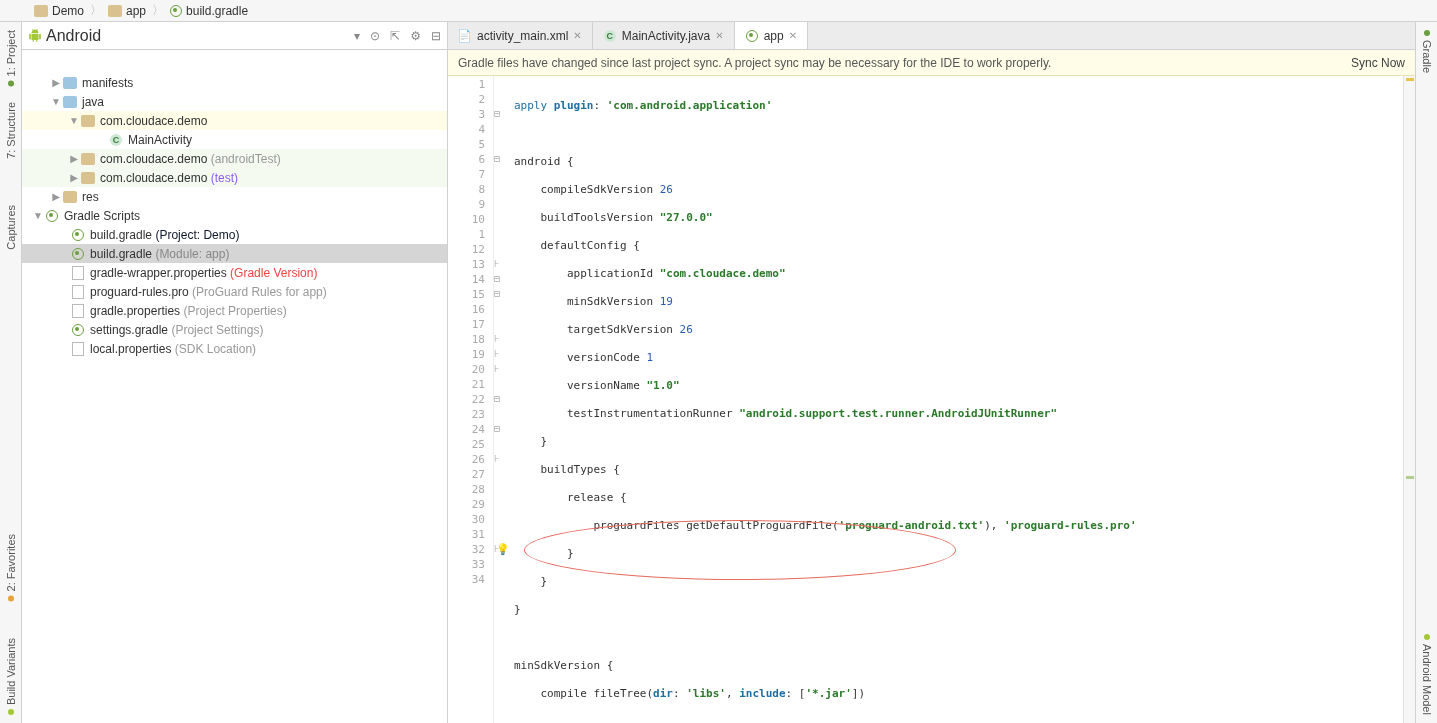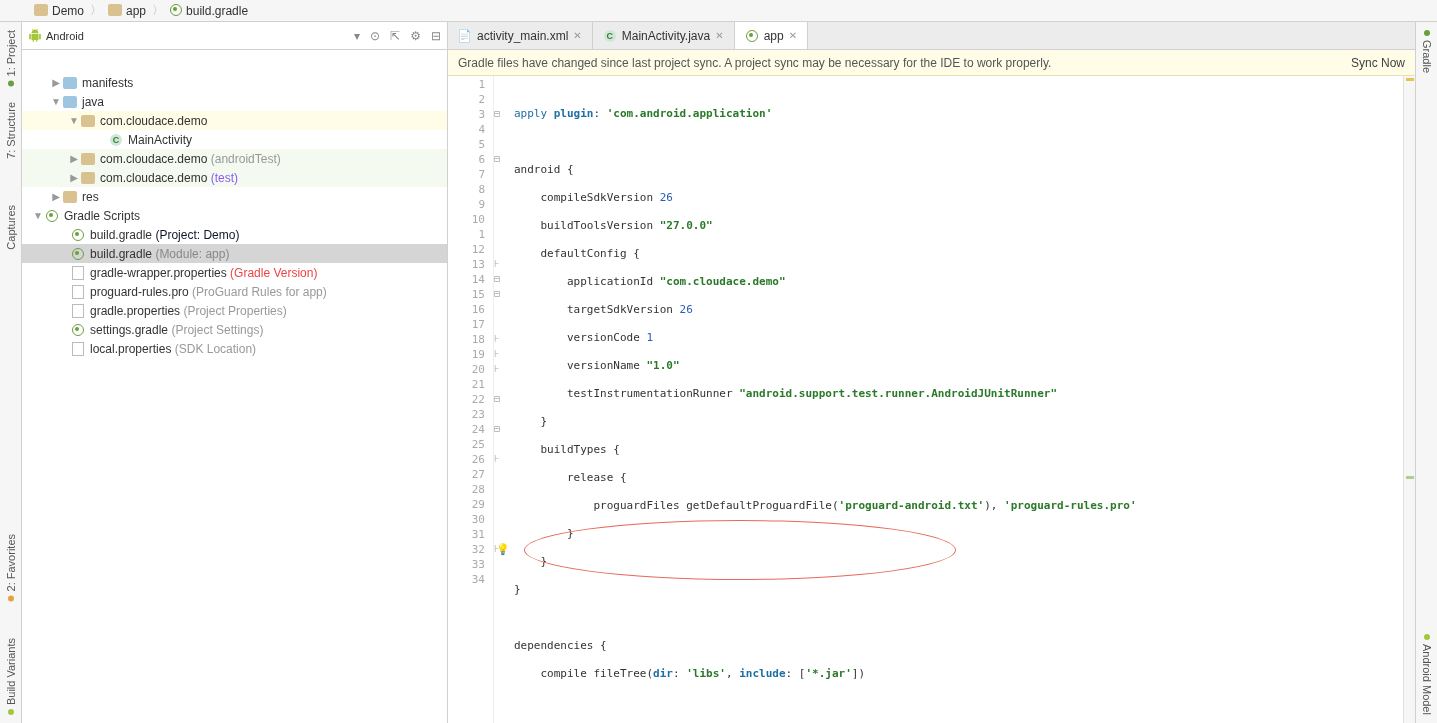--- a/index.html
+++ b/index.html
@@ -1,31 +1,31 @@
 <!DOCTYPE html>
 <html><head>
 <meta charset="utf-8">
 <style>
 * { margin: 0; padding: 0; box-sizing: border-box; }
 body { font-family: "Lucida Grande", Arial, sans-serif; font-size: 12px; color: #333; background: #fff; overflow: hidden; }
 .app { display: flex; flex-direction: column; height: 723px; width: 1437px; }
 .breadcrumb { display: flex; align-items: center; height: 22px; border-bottom: 1px solid #d0d0d0; background: #f6f6f6; padding-left: 28px; }
-.breadcrumb .crumb { display: flex; align-items: flex-start; gap: 4px; padding: 0 6px; }
+.breadcrumb .crumb { display: flex; align-items: center; gap: 4px; padding: 0 6px; }
 .breadcrumb .sep { color: #aaa; }
 .main { display: flex; flex: 1; min-height: 0; }
 .left-tabs, .right-tabs { width: 22px; background: #f6f6f6; border-right: 1px solid #d0d0d0; display: flex; flex-direction: column; align-items: center; font-size: 11px; color: #555; }
 .right-tabs { border-right: none; border-left: 1px solid #d0d0d0; }
 .left-tabs .vtab, .right-tabs .vtab { writing-mode: vertical-rl; transform: rotate(180deg); padding: 8px 0; cursor: pointer; display: flex; align-items: center; gap: 4px; }
 .right-tabs .vtab { transform: none; }
 .vtab .dot { width: 6px; height: 6px; border-radius: 50%; background: #6a9e3e; display: inline-block; }
 .vtab.fav .dot { background: #e6a23c; }
 .project-panel { width: 426px; background: #fff; border-right: 1px solid #d0d0d0; display: flex; flex-direction: column; }
 .panel-header { display: flex; align-items: center; height: 28px; border-bottom: 1px solid #d0d0d0; padding: 0 6px; }
 .panel-header .android-icon { width: 14px; height: 14px; margin-right: 4px; }
-.panel-header select, .panel-header .sel { border: none; background: transparent; font-size: 11px; flex: 1; }
+.panel-header select, .panel-header .sel { border: none; background: transparent; font-size: 16px; flex: 1; }
 .panel-header .tool-icons { display: flex; gap: 10px; color: #888; }
 .panel-header .tool-icons span { cursor: pointer; }
 .tree { flex: 1; overflow: auto; padding: 4px 0; }
 .tree-node { display: flex; align-items: center; height: 19px; padding-left: 10px; white-space: nowrap; }
 .tree-node.selected { background: #d5d5d5; }
 .tree-node .exp { width: 12px; display: inline-flex; justify-content: center; color: #999; font-size: 10px; cursor: pointer; }
 .tree-node .icon { width: 16px; display: inline-flex; justify-content: center; margin-right: 4px; }
 .tree-node .label { color: #333; }
 .tree-node.app { font-weight: bold; }
 .tree-node.hi-pkg { background: #fffde7; }
@@ -45,21 +45,21 @@
 .sync-banner { display: flex; align-items: center; height: 26px; background: #fffde7; border-bottom: 1px solid #e6e2b0; padding: 0 10px; font-size: 12px; }
 .sync-banner .msg { flex: 1; color: #555; }
 .sync-banner .link { color: #404040; cursor: pointer; margin-left: 8px; }
 .code-container { flex: 1; display: flex; overflow: hidden; position: relative; }
 .gutter { width: 46px; background: #fff; border-right: 1px solid #eee; text-align: right; color: #aaa; font-family: Menlo, monospace; font-size: 11px; padding-top: 2px; }
 .gutter .gl { height: 15px; padding-right: 8px; }
 .fold-gutter { width: 20px; background: #fff; font-family: Menlo, monospace; font-size: 10px; color: #aaa; padding-top: 2px; }
 .fold-gutter .fg { height: 15px; position: relative; }
 .fold-gutter .fg .m { position: absolute; left: 0; }
 .fold-gutter .bulb { color: #d9a400; position: absolute; left: 2px; font-size: 11px; }
-.code { flex: 1; font-family: Menlo, Consolas, monospace; font-size: 11px; padding-top: 18px; white-space: pre; position: relative; }
+.code { flex: 1; font-family: Menlo, Consolas, monospace; font-size: 11px; padding-top: 10px; white-space: pre; position: relative; }
 .code .line { height: 15px; }
 .k { color: #1e6fa3; font-weight: bold; }
 .kw { color: #1e6fa3; }
 .s { color: #2a7a2a; font-weight: bold; }
 .n { color: #2a5db0; }
 .red-oval { position: absolute; border: 1.5px solid #e56b5d; border-radius: 50%; pointer-events: none; left: 10px; top: 444px; width: 432px; height: 60px; }
 .marker-bar { width: 12px; background: #f6f6f6; border-left: 1px solid #e0e0e0; position: relative; }
 .marker-bar .mk { position: absolute; width: 8px; height: 3px; left: 2px; }
 .android-svg { fill: #a4c639; }
 </style>
@@ -351,33 +351,34 @@
             <div class="fg"></div>
           </div>
         <div class="code">
 <div class="line"><span class="kw">apply </span><span class="k">plugin</span><span>: </span><span class="s">'com.android.application'</span></div>
 <div class="line"></div>
 <div class="line"><span>android {</span></div>
 <div class="line"><span>    compileSdkVersion </span><span class="n">26</span></div>
 <div class="line"><span>    buildToolsVersion </span><span class="s">"27.0.0"</span></div>
 <div class="line"><span>    defaultConfig {</span></div>
 <div class="line"><span>        applicationId </span><span class="s">"com.cloudace.demo"</span></div>
+<div class="line"><span>        minSdkVersion </span><span class="n">19</span></div>
 <div class="line"><span>        targetSdkVersion </span><span class="n">26</span></div>
 <div class="line"><span>        versionCode </span><span class="n">1</span></div>
 <div class="line"><span>        versionName </span><span class="s">"1.0"</span></div>
 <div class="line"><span>        testInstrumentationRunner </span><span class="s">"android.support.test.runner.AndroidJUnitRunner"</span></div>
 <div class="line">    }</div>
 <div class="line"><span>    buildTypes {</span></div>
 <div class="line"><span>        release {</span></div>
 <div class="line"><span>            proguardFiles getDefaultProguardFile(</span><span class="s">'proguard-android.txt'</span><span>), </span><span class="s">'proguard-rules.pro'</span></div>
 <div class="line">        }</div>
 <div class="line">    }</div>
 <div class="line">}</div>
 <div class="line"></div>
-<div class="line"><span>dependencies {</span></div>
+<div class="line"><span>minSdkVersion {</span></div>
 <div class="line"><span>    compile fileTree(</span><span class="k">dir</span><span>: </span><span class="s">'libs'</span><span>, </span><span class="k">include</span><span>: [</span><span class="s">'*.jar'</span><span>])</span></div>
 
 
 
 
 
 
 
 
 

